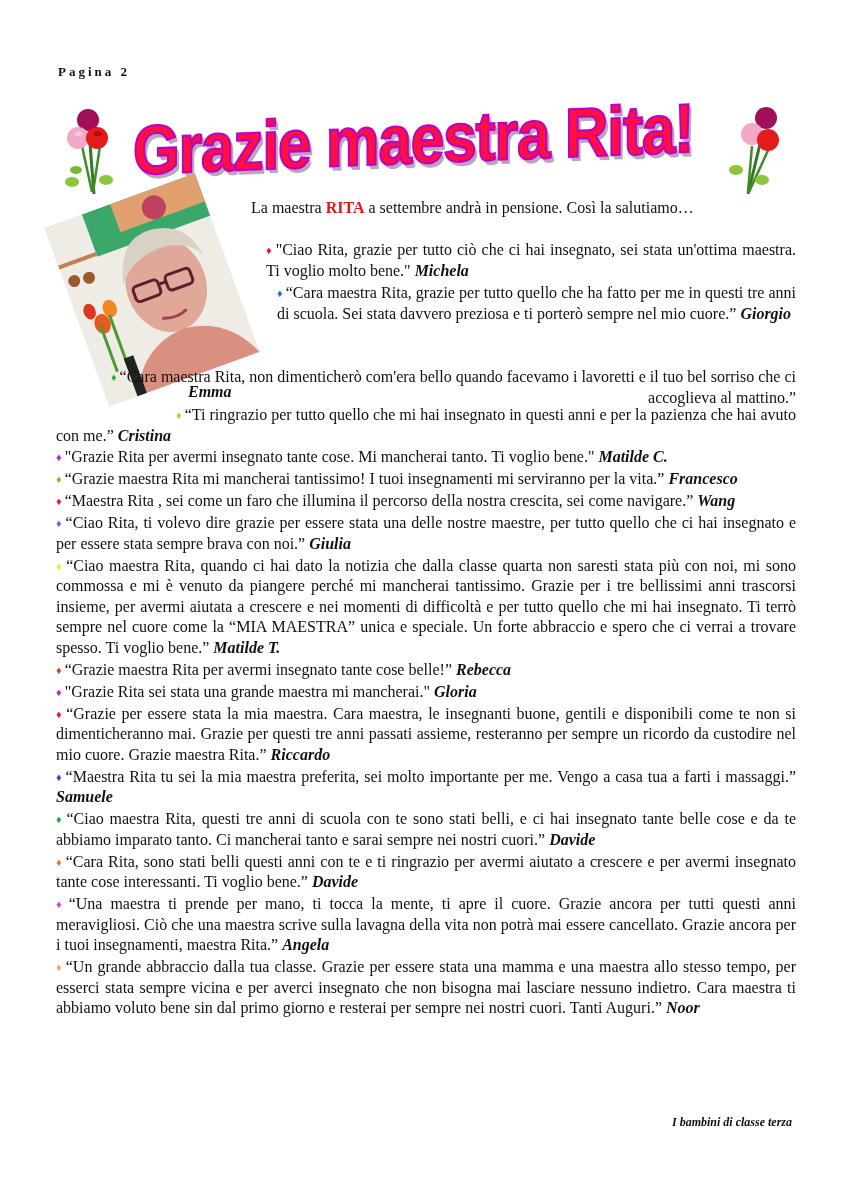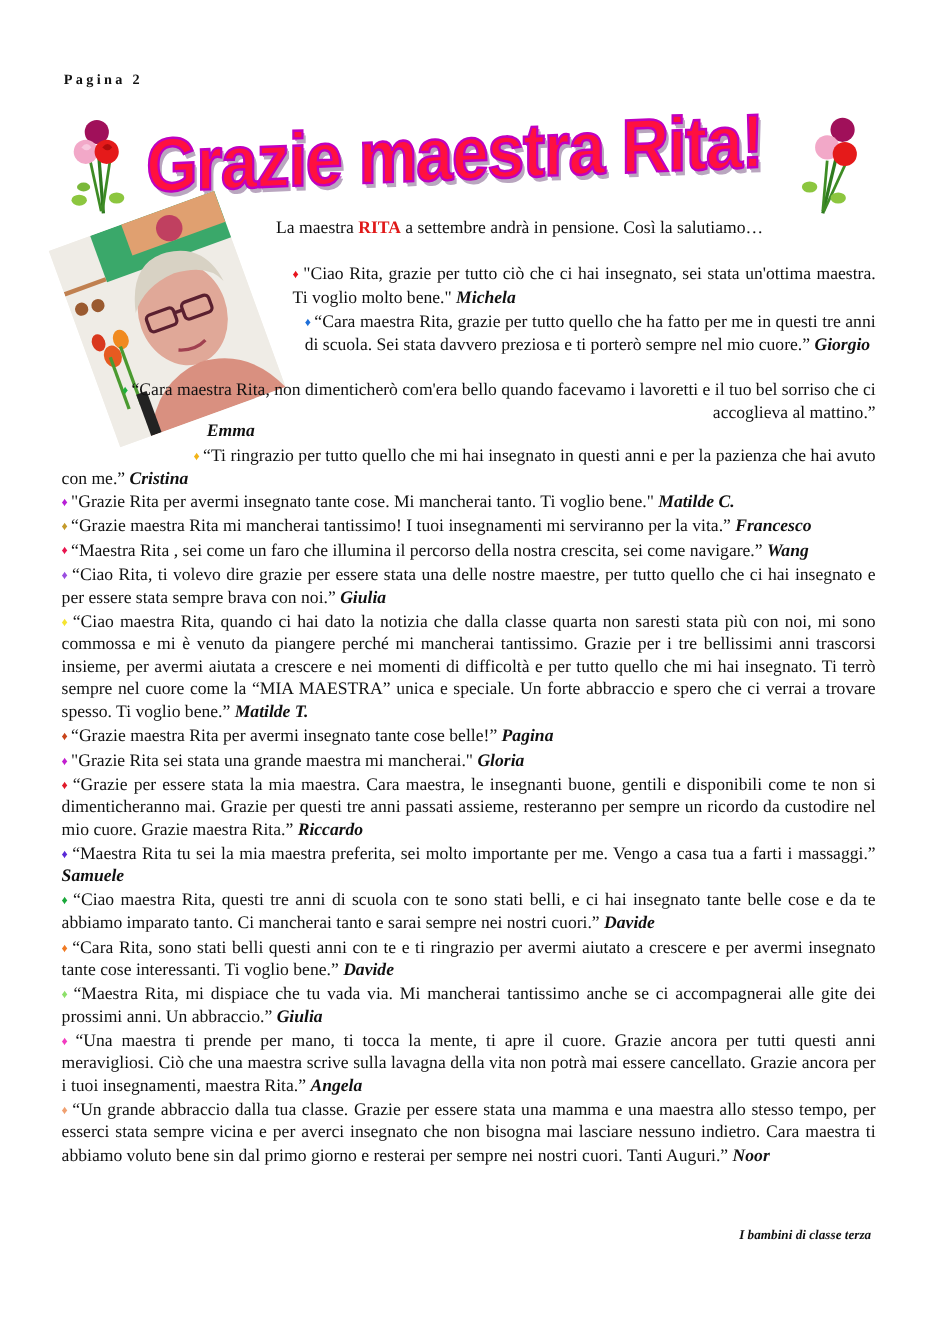--- a/index.html
+++ b/index.html
@@ -134,39 +134,38 @@
 <div class="text-block intro">
   <span>La maestra </span><span class="rita">RITA</span><span> a settembre andrà in pensione. Così la salutiamo…</span>
 </div>
 
 <div class="text-block m1">
   <span class="bullet" style="color:#e8141e">♦</span><span>"Ciao Rita, grazie per tutto ciò che ci hai insegnato, sei stata un'ottima maestra. Ti voglio molto bene." </span><span class="name">Michela</span>
 </div>
 <div class="text-block m2">
   <span class="bullet" style="color:#1e6fd9">♦</span><span>“Cara maestra Rita, grazie per tutto quello che ha fatto per me in questi tre anni di scuola. Sei stata davvero preziosa e ti porterò sempre nel mio cuore.” </span><span class="name">Giorgio</span>
 </div>
-<div class="text-block m3" style="text-align:right;">
+<div class="text-block m3" style="text-align:right;margin-top:22px;">
   <span style="display:block;"><span class="bullet" style="color:#1db33c">♦</span><span>“Cara maestra Rita, non dimenticherò com'era bello quando facevamo i lavoretti e il tuo bel sorriso che ci accoglieva al mattino.”</span></span>
 </div>
 <div class="emma">Emma</div>
 
 <div class="text-block m4">
   <span style="padding-left:120px;"></span><span class="bullet" style="color:#f2b418">♦</span><span>“Ti ringrazio per tutto quello che mi hai insegnato in questi anni e per la pazienza che hai avuto con me.” </span><span class="name">Cristina</span>
 </div>
 
 <div class="main-list" id="main-list">
     <div class="msg"><span class="bullet" style="color: rgb(183, 31, 214);">♦</span><span>"Grazie Rita per avermi insegnato tante cose. Mi mancherai tanto. Ti voglio bene." </span><span class="name">Matilde C.</span></div>
     <div class="msg"><span class="bullet" style="color: rgb(196, 154, 42);">♦</span><span>“Grazie maestra Rita mi mancherai tantissimo! I tuoi insegnamenti mi serviranno per la vita.” </span><span class="name">Francesco</span></div>
     <div class="msg"><span class="bullet" style="color: rgb(232, 20, 78);">♦</span><span>“Maestra Rita , sei come un faro che illumina il percorso della nostra crescita, sei come navigare.” </span><span class="name">Wang</span></div>
     <div class="msg"><span class="bullet" style="color: rgb(154, 78, 224);">♦</span><span>“Ciao Rita, ti volevo dire grazie per essere stata una delle nostre maestre, per tutto quello che ci hai insegnato e per essere stata sempre brava con noi.” </span><span class="name">Giulia</span></div>
     <div class="msg"><span class="bullet" style="color: rgb(245, 228, 49);">♦</span><span>“Ciao maestra Rita, quando ci hai dato la notizia che dalla classe quarta non saresti stata più con noi, mi sono commossa e mi è venuto da piangere perché mi mancherai tantissimo. Grazie per i tre bellissimi anni trascorsi insieme, per avermi aiutata a crescere e nei momenti di difficoltà e per tutto quello che mi hai insegnato. Ti terrò sempre nel cuore come la “MIA MAESTRA” unica e speciale. Un forte abbraccio e spero che ci verrai a  trovare spesso. Ti voglio bene.” </span><span class="name">Matilde T.</span></div>
-    <div class="msg"><span class="bullet" style="color: rgb(200, 68, 26);">♦</span><span>“Grazie maestra Rita per avermi insegnato tante cose belle!” </span><span class="name">Pagina</span></div>
+    <div class="msg"><span class="bullet" style="color: rgb(200, 68, 26);">♦</span><span>“Grazie maestra Rita per avermi insegnato tante cose belle!” </span><span class="name">Rebecca</span></div>
     <div class="msg"><span class="bullet" style="color: rgb(194, 31, 207);">♦</span><span>"Grazie Rita sei stata una grande maestra mi mancherai." </span><span class="name">Gloria</span></div>
     <div class="msg"><span class="bullet" style="color: rgb(224, 26, 42);">♦</span><span>“Grazie per essere stata la mia maestra. Cara maestra, le insegnanti buone, gentili e disponibili come te non si dimenticheranno mai. Grazie per questi tre anni passati assieme, resteranno per sempre un ricordo da custodire nel mio cuore. Grazie maestra Rita.” </span><span class="name">Riccardo</span></div>
     <div class="msg"><span class="bullet" style="color: rgb(90, 42, 214);">♦</span><span>“Maestra Rita tu sei la mia maestra preferita, sei molto importante per me. Vengo a casa tua a farti i massaggi.” </span><span class="name">Samuele</span></div>
     <div class="msg"><span class="bullet" style="color: rgb(26, 168, 58);">♦</span><span>“Ciao maestra Rita, questi tre anni di scuola con te sono stati belli, e ci hai insegnato tante belle cose e da te abbiamo imparato tanto. Ci mancherai tanto e sarai sempre nei nostri cuori.” </span><span class="name">Davide</span></div>
     <div class="msg"><span class="bullet" style="color: rgb(240, 122, 34);">♦</span><span>“Cara Rita, sono stati belli questi anni con te e ti ringrazio per avermi aiutato a crescere e per avermi insegnato tante cose interessanti. Ti voglio bene.” </span><span class="name">Davide</span></div>
-    <div class="msg"><span class="bullet" style="color: rgb(141, 224, 106);">♦</span><span>“Maestra Rita, mi dispiace che tu vada via. Mi mancherai tantissimo anche se ci accompagnerai alle gite dei prossimi anni. Un abbraccio.” </span><span class="name">Giulia</span></div>
     <div class="msg"><span class="bullet" style="color: rgb(242, 60, 192);">♦</span><span>“Una maestra ti prende per mano, ti tocca la mente, ti apre il cuore. Grazie ancora per tutti questi anni meravigliosi. Ciò che una maestra scrive sulla lavagna della vita non potrà mai essere cancellato. Grazie ancora per i tuoi insegnamenti, maestra Rita.” </span><span class="name">Angela</span></div>
     <div class="msg"><span class="bullet" style="color: rgb(240, 160, 112);">♦</span><span>“Un grande abbraccio dalla tua classe. Grazie per essere stata una mamma e una maestra allo stesso tempo, per esserci stata sempre vicina e per averci insegnato che non bisogna mai lasciare nessuno indietro. Cara maestra ti abbiamo voluto bene sin dal primo giorno e resterai per sempre nei nostri cuori. Tanti Auguri.” </span><span class="name">Noor</span></div>
   </div>
 
 <div class="signature">I bambini di classe terza</div>
 
 </body></html>

